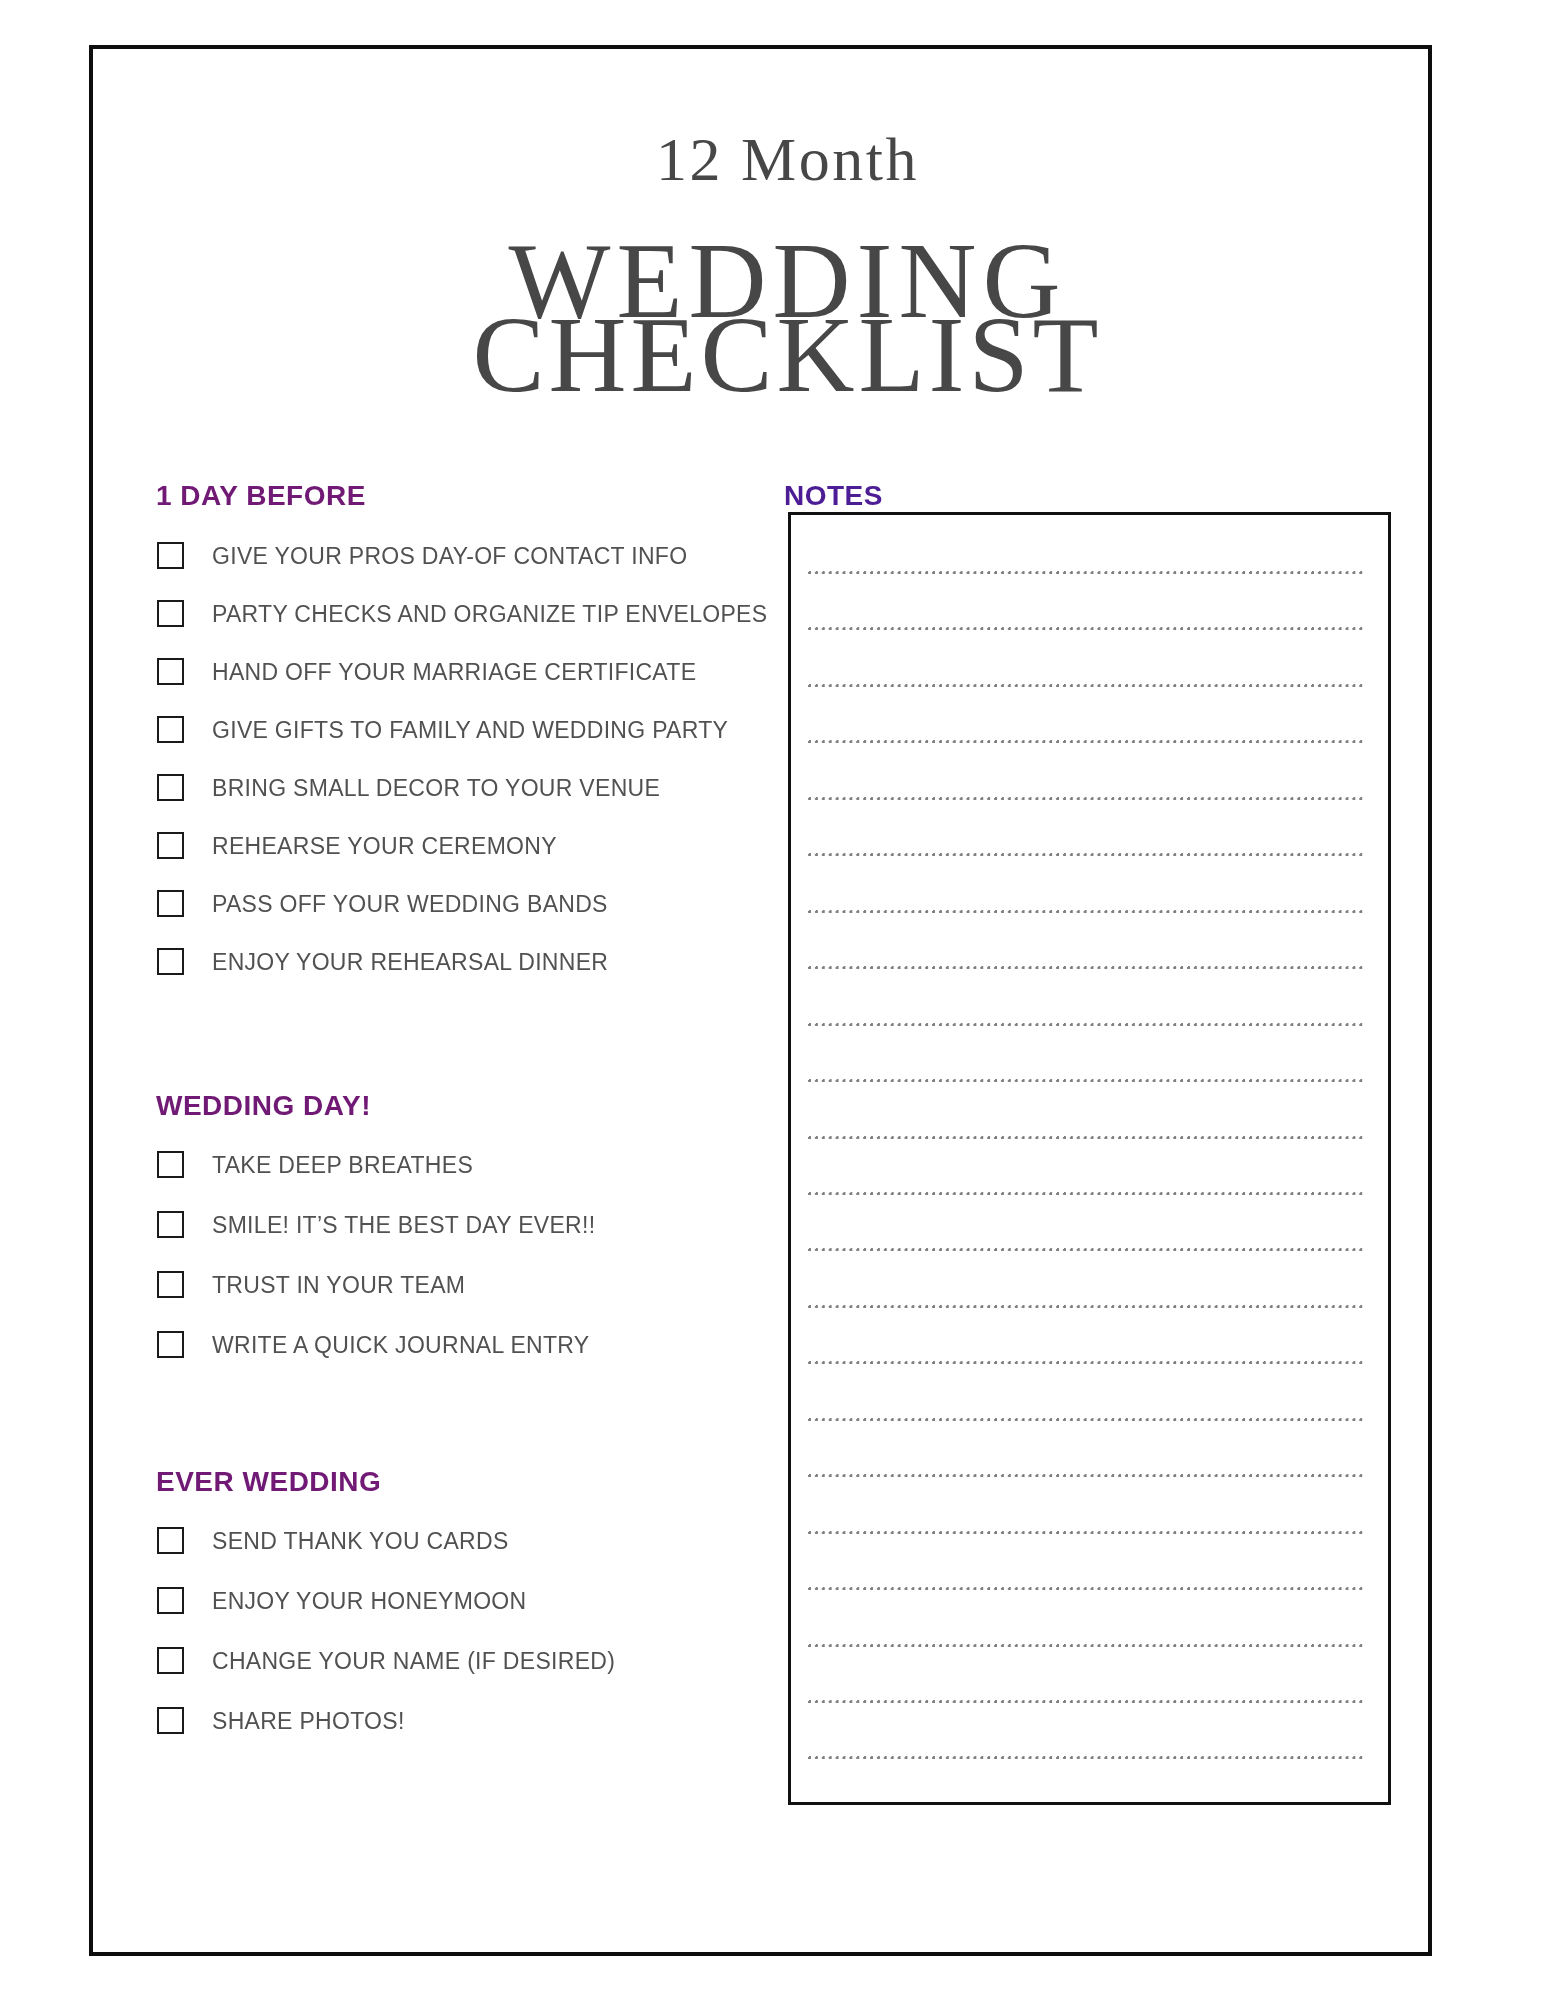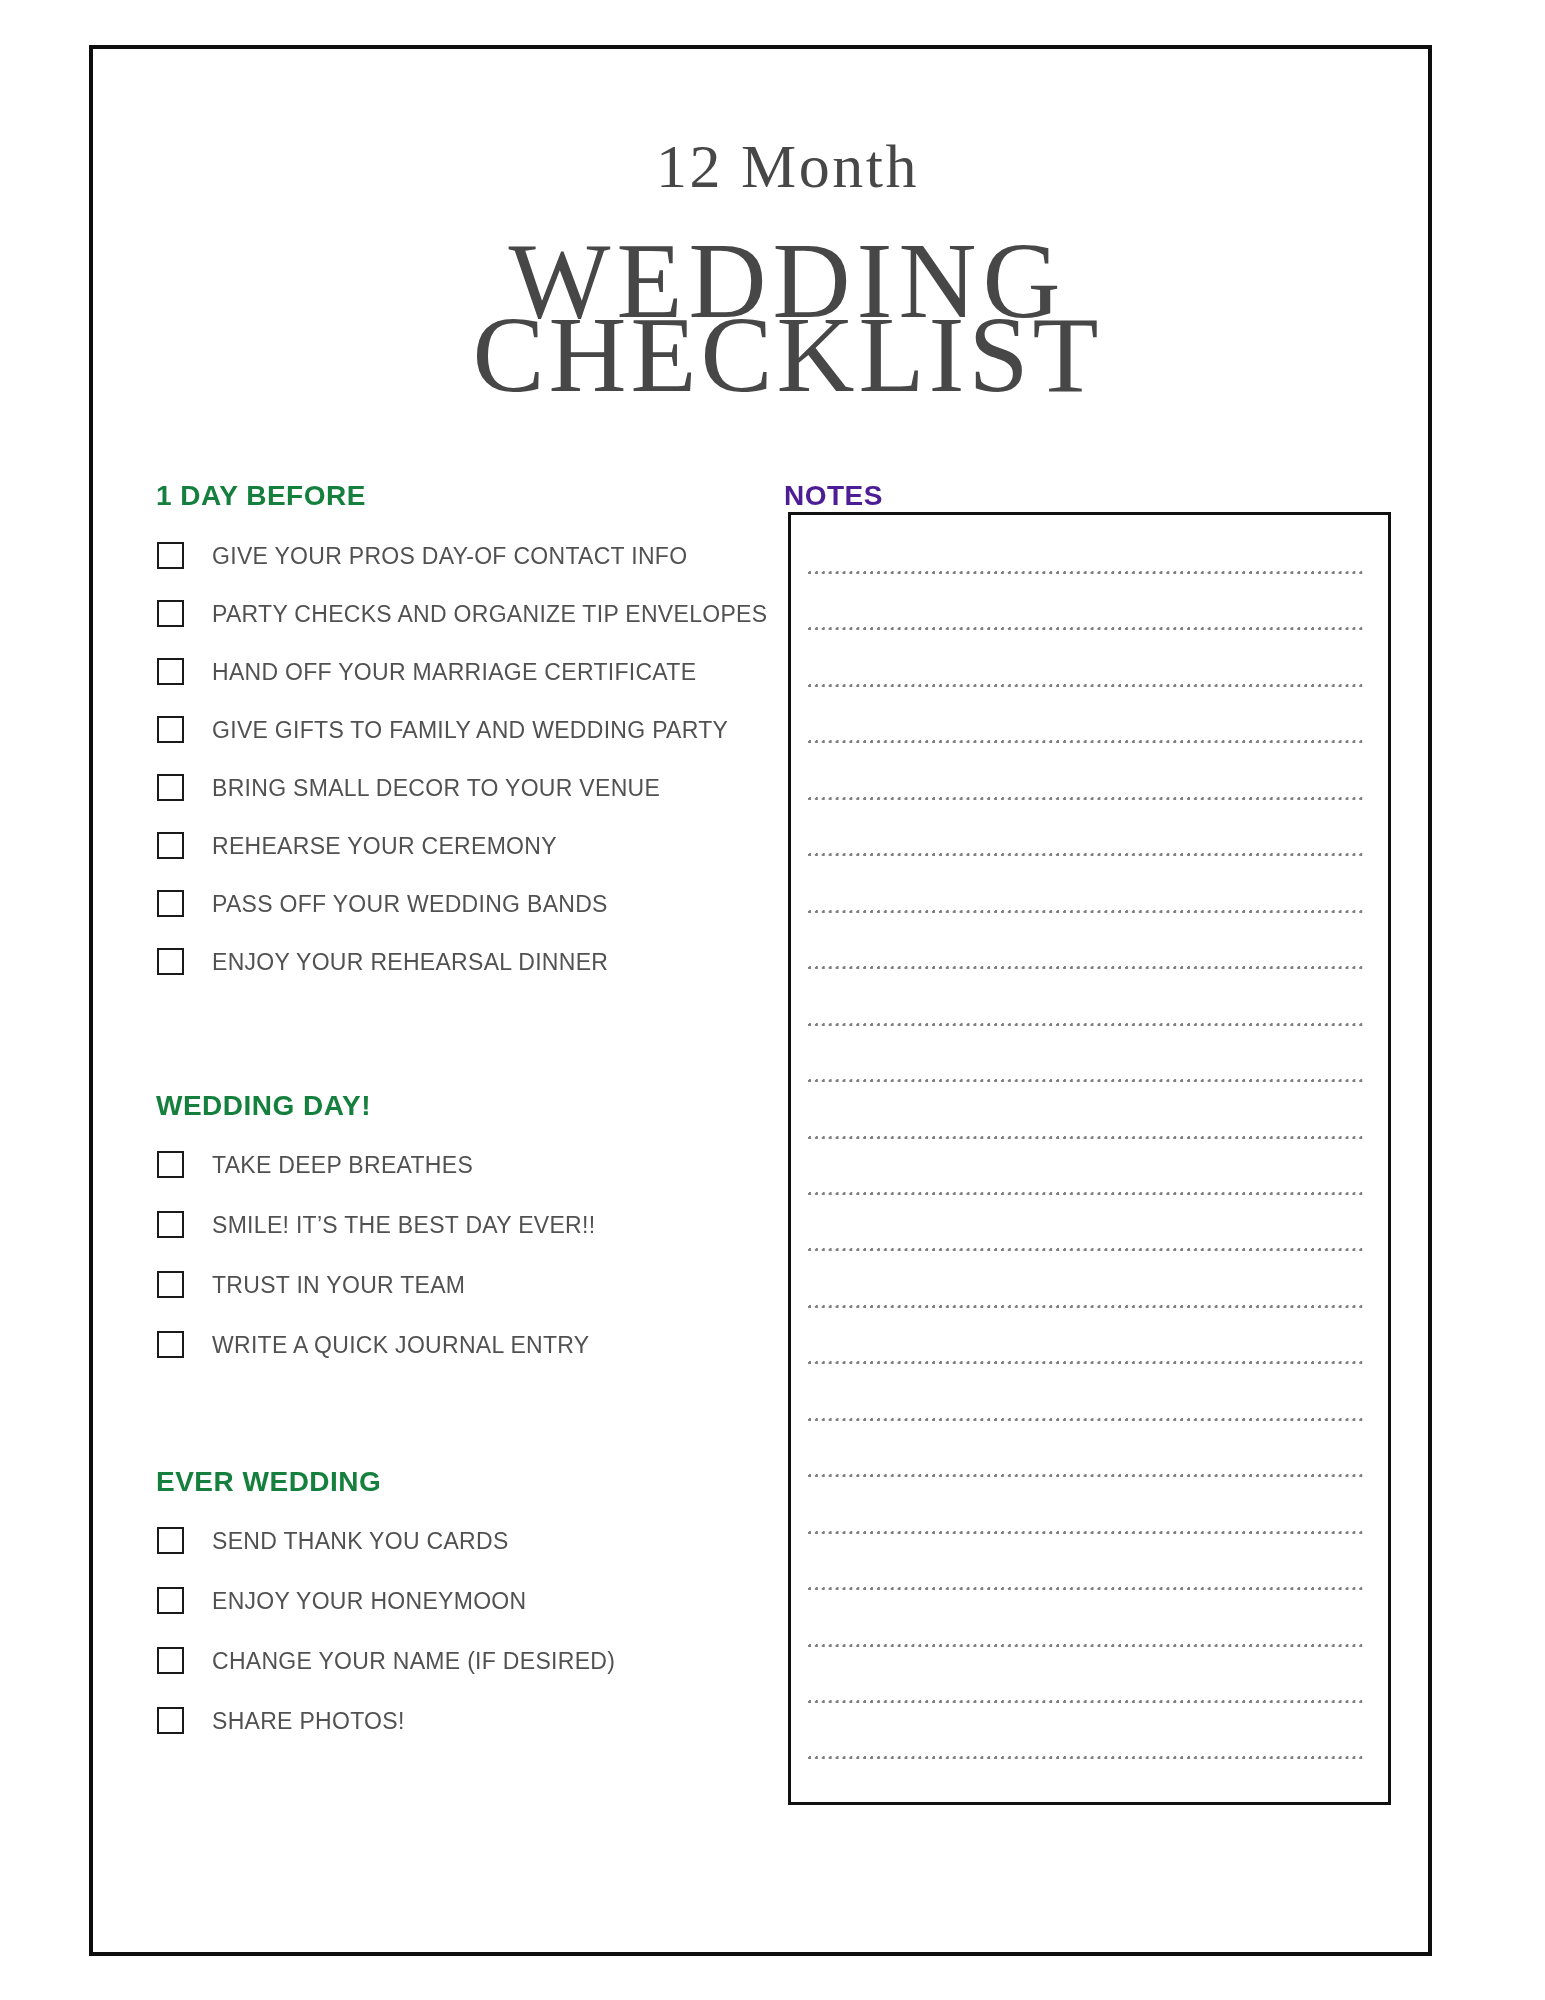--- a/index.html
+++ b/index.html
@@ -18,27 +18,27 @@
     background:#ffffff;
   }
   .title-line{
     position:absolute;left:30px;width:1515px;
     text-align:center;
     font-family:"Liberation Serif","DejaVu Serif",serif;
     color:#474747;
     line-height:1;
     white-space:nowrap;
   }
-  .title-sub{top:135px;font-size:62px;letter-spacing:2.5px;}
+  .title-sub{top:128px;font-size:62px;letter-spacing:2.5px;}
   .title-main1{top:193px;font-size:108px;letter-spacing:6px;margin-top:34px;}
   .title-main2{top:301px;font-size:108px;letter-spacing:4px;}
 
   .section-heading{
     position:absolute;left:156px;
-    font-size:28px;font-weight:700;color:#15803d;
+    font-size:28px;font-weight:700;color:#701a75;
     line-height:1;letter-spacing:0.5px;white-space:nowrap;
   }
   .notes-heading{
     position:absolute;left:784px;top:482px;
     font-size:28px;font-weight:700;color:#4c1d95;
     line-height:1;letter-spacing:0.5px;
   }
   .check-row{position:absolute;left:157px;height:28px;}
   .checkbox{
     position:absolute;left:0;top:0;

